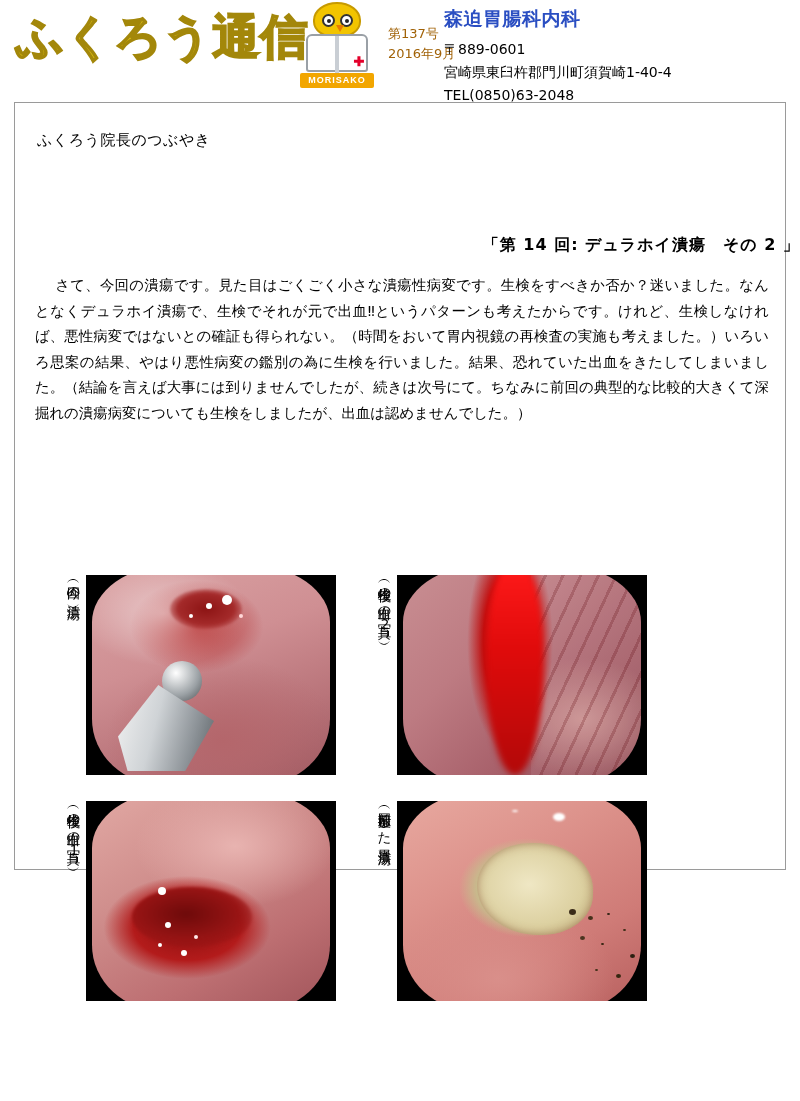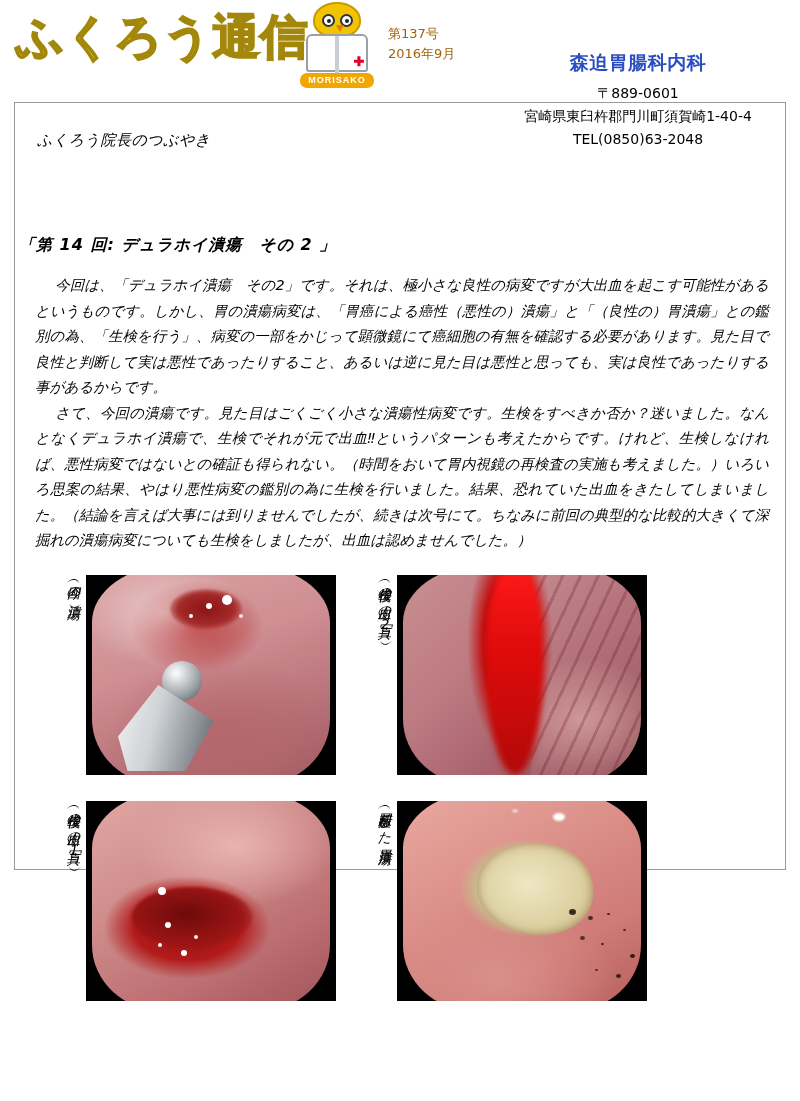--- a/index.html
+++ b/index.html
@@ -110,46 +110,44 @@
     font-weight: bold;
     text-align: center;
   }
   .owl-name {
     position: absolute;
     left: 0px;
     top: 71px;
     width: 74px;
     height: 15px;
     background: #f2a600;
-    border-radius: 7px;
+    border-radius: 2px;
     color: #ffffff;
     font-size: 9px;
     font-weight: bold;
     letter-spacing: 1px;
     text-align: center;
     line-height: 15px;
   }
   .issue-block {
     position: absolute;
     left: 388px;
     top: 24px;
     font-family: "DejaVu Sans", sans-serif;
     font-size: 13px;
     line-height: 20px;
     color: #a16207;
     text-align: left;
   }
   .clinic-block {
     position: absolute;
-    left: 478px;
+    left: 444px;
     top: 6px;
     width: 320px;
-    text-align: center;
-    font-family: "DejaVu Sans", sans-serif;
-    margin-top: 44px;
+    font-family: "DejaVu Sans", sans-serif;
   }
   .clinic-name {
     color: #2a4ec2;
     font-size: 19px;
     font-weight: bold;
     letter-spacing: 0.5px;
     margin-bottom: 6px;
   }
   .clinic-line {
     font-size: 14px;
@@ -159,21 +157,20 @@
 
   
   .frame {
     position: absolute;
     left: 14px;
     top: 102px;
     width: 772px;
     height: 768px;
     border: 1px solid #9a9a9a;
     box-sizing: border-box;
-    font-style: italic;
   }
   .whisper {
     position: absolute;
     left: 22px;
     top: 28px;
     font-family: "DejaVu Sans", sans-serif;
     font-size: 15px;
     letter-spacing: 0.5px;
   }
   .series-title {
@@ -182,24 +179,24 @@
     top: 78px;
     width: 772px;
     text-align: center;
     font-family: "DejaVu Sans", sans-serif;
     font-size: 16px;
     font-weight: bold;
     letter-spacing: 1px;
   }
   .episode-title {
     position: absolute;
-    left: 4px;
+    left: 13px;
     top: 132px;
     width: 772px;
-    text-align: left;
+    text-align: right;
     font-family: "DejaVu Sans", sans-serif;
     font-size: 16px;
     font-weight: bold;
     letter-spacing: 1px;
   }
   .article {
     position: absolute;
     left: 20px;
     top: 170px;
     width: 734px;
@@ -419,21 +416,20 @@
 </div>
 
 <div class="frame">
 
   <div class="whisper">ふくろう院長のつぶやき</div>
 
 
   <div class="episode-title">「第 14 回:  デュラホイ潰瘍　その 2 」</div>
 
   <div class="article">
-    <p>今回は、「デュラホイ潰瘍　その2」です。それは、極小さな良性の病変ですが大出血を起こす可能性があるというものです。しかし、胃の潰瘍病変は、「胃癌による癌性（悪性の）潰瘍」と「（良性の）胃潰瘍」との鑑別の為、「生検を行う」、病変の一部をかじって顕微鏡にて癌細胞の有無を確認する必要があります。見た目で良性と判断して実は悪性であったりすること、あるいは逆に見た目は悪性と思っても、実は良性であったりする事があるからです。</p>
     <p>さて、今回の潰瘍です。見た目はごくごく小さな潰瘍性病変です。生検をすべきか否か？迷いました。なんとなくデュラホイ潰瘍で、生検でそれが元で出血‼というパターンも考えたからです。けれど、生検しなければ、悪性病変ではないとの確証も得られない。（時間をおいて胃内視鏡の再検査の実施も考えました。）いろいろ思案の結果、やはり悪性病変の鑑別の為に生検を行いました。結果、恐れていた出血をきたしてしまいました。（結論を言えば大事には到りませんでしたが、続きは次号にて。ちなみに前回の典型的な比較的大きくて深掘れの潰瘍病変についても生検をしましたが、出血は認めませんでした。）</p>
   </div>
 
   <div class="photos">
 
     <div class="photo-row">
 
       <div class="photo-item">
         <div class="photo-caption">（今回の潰瘍）</div>
         <div class="endo p1">

